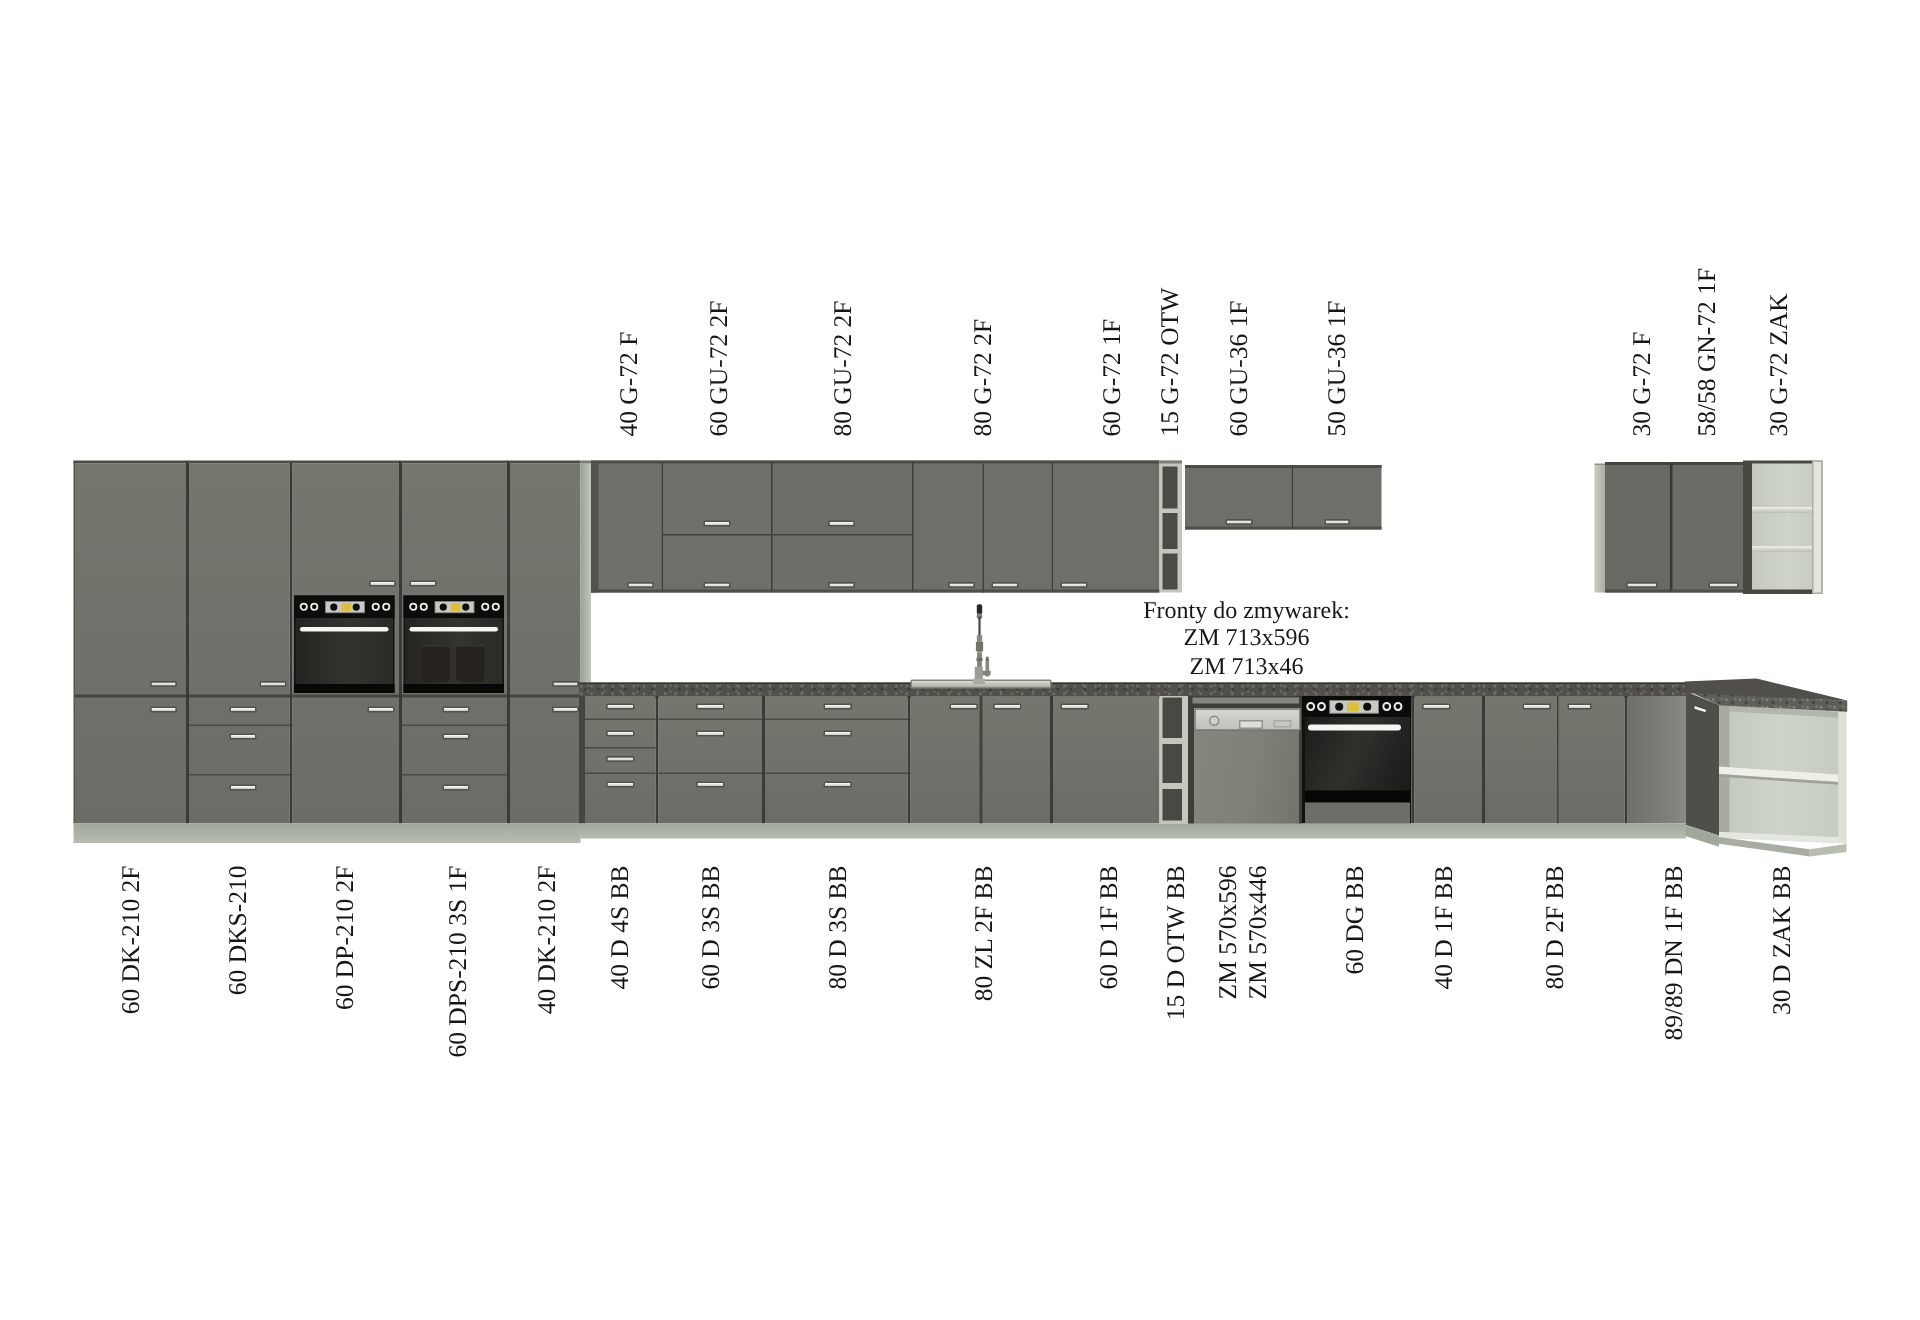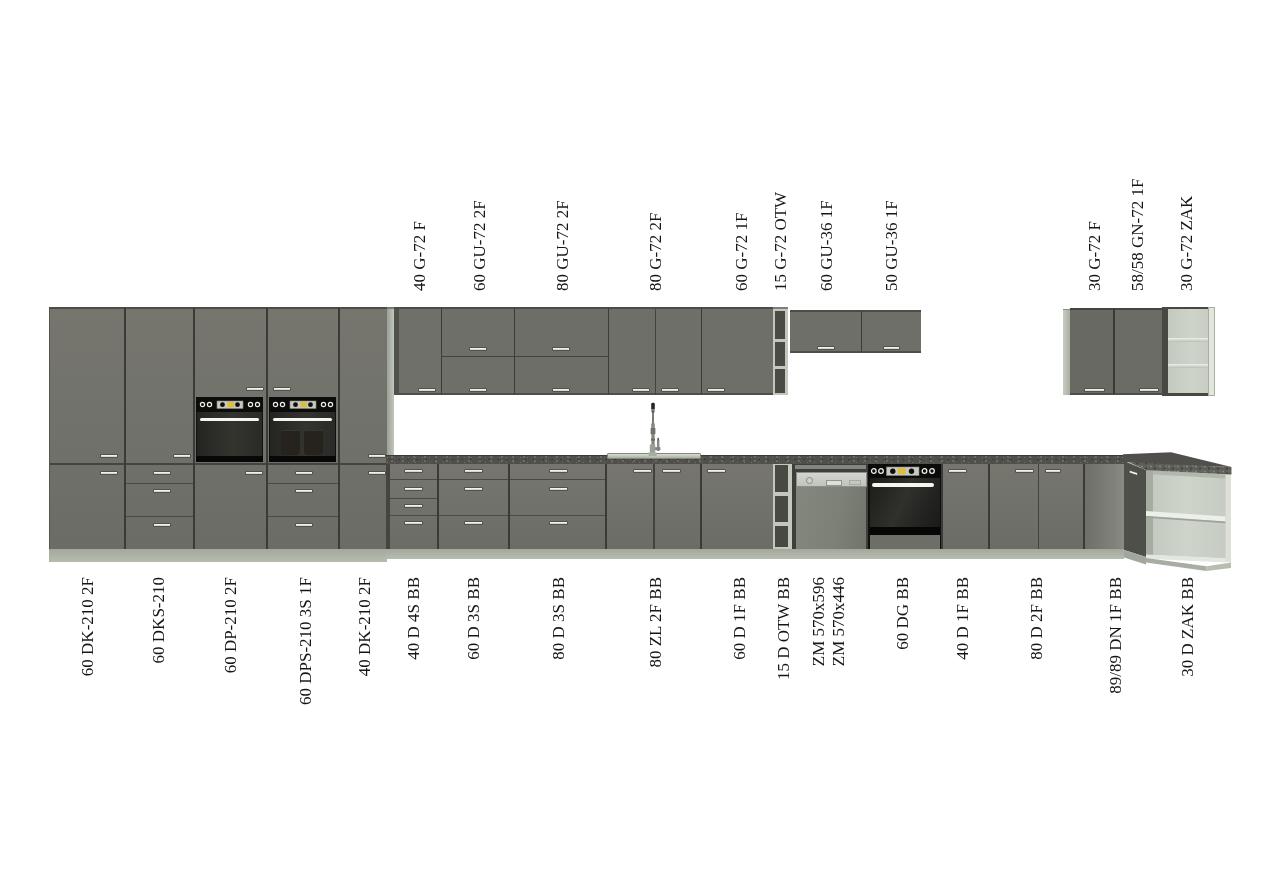--- a/index.html
+++ b/index.html
@@ -145,20 +145,21 @@
   <div class="hdl" style="left:24px;top:77.5px;width:20px;"></div>
 </div>
 
 <div class="d" style="left:1162px;top:306.5px;width:53px;height:89.5px;background:#484843;">
   <div class="d" style="left:6px;top:2.5px;width:40px;height:84px;background:linear-gradient(90deg,#c3c9bf,#ced4ca 60%,#c7cdc3);"></div>
   <div class="d" style="left:6px;top:31px;width:40px;height:4.5px;background:linear-gradient(180deg,#eef1ea,#b9beb3);"></div>
   <div class="d" style="left:6px;top:57px;width:40px;height:4.5px;background:linear-gradient(180deg,#eef1ea,#b9beb3);"></div>
   <div class="d" style="left:46px;top:0;width:7px;height:89.5px;background:#e2e6dd;border:1px solid #a9aea3;"></div>
 </div>
 
+<div class="d" style="left:700px;top:398.5px;width:262px;text-align:center;font-size:16px;color:#161616;line-height:18.8px;">Fronty do zmywarek:<br>ZM 713x596<br>ZM 713x46</div>
 
 <div class="d" id="counter" style="left:386px;top:455px;width:738px;height:9.5px;
   background-color:#514f4b;border-top:1px solid #393936;border-bottom:1px solid #3d3c39;
   background-image:radial-gradient(circle at 1.5px 1.5px,#716f66 0,#716f66 0.8px,transparent 1px),radial-gradient(circle at 4px 3.5px,#3a3a35 0,#3a3a35 0.8px,transparent 1px),radial-gradient(circle at 6px 1px,#6b6b62 0,#6b6b62 0.7px,transparent 0.9px);
   background-size:7px 5px,9px 6px,11px 4px;"></div>
 
 <div class="d" style="left:607px;top:453px;width:94px;height:5.5px;background:linear-gradient(180deg,#d8dcd1,#abb0a5);border:1px solid #82877c;border-radius:1px;"></div>
 
 <svg class="d" style="left:640px;top:402px;z-index:5" width="26" height="54" viewBox="0 0 26 54">
   <rect x="11.2" y="0.8" width="3.6" height="7" rx="1.4" fill="#262824"></rect>

